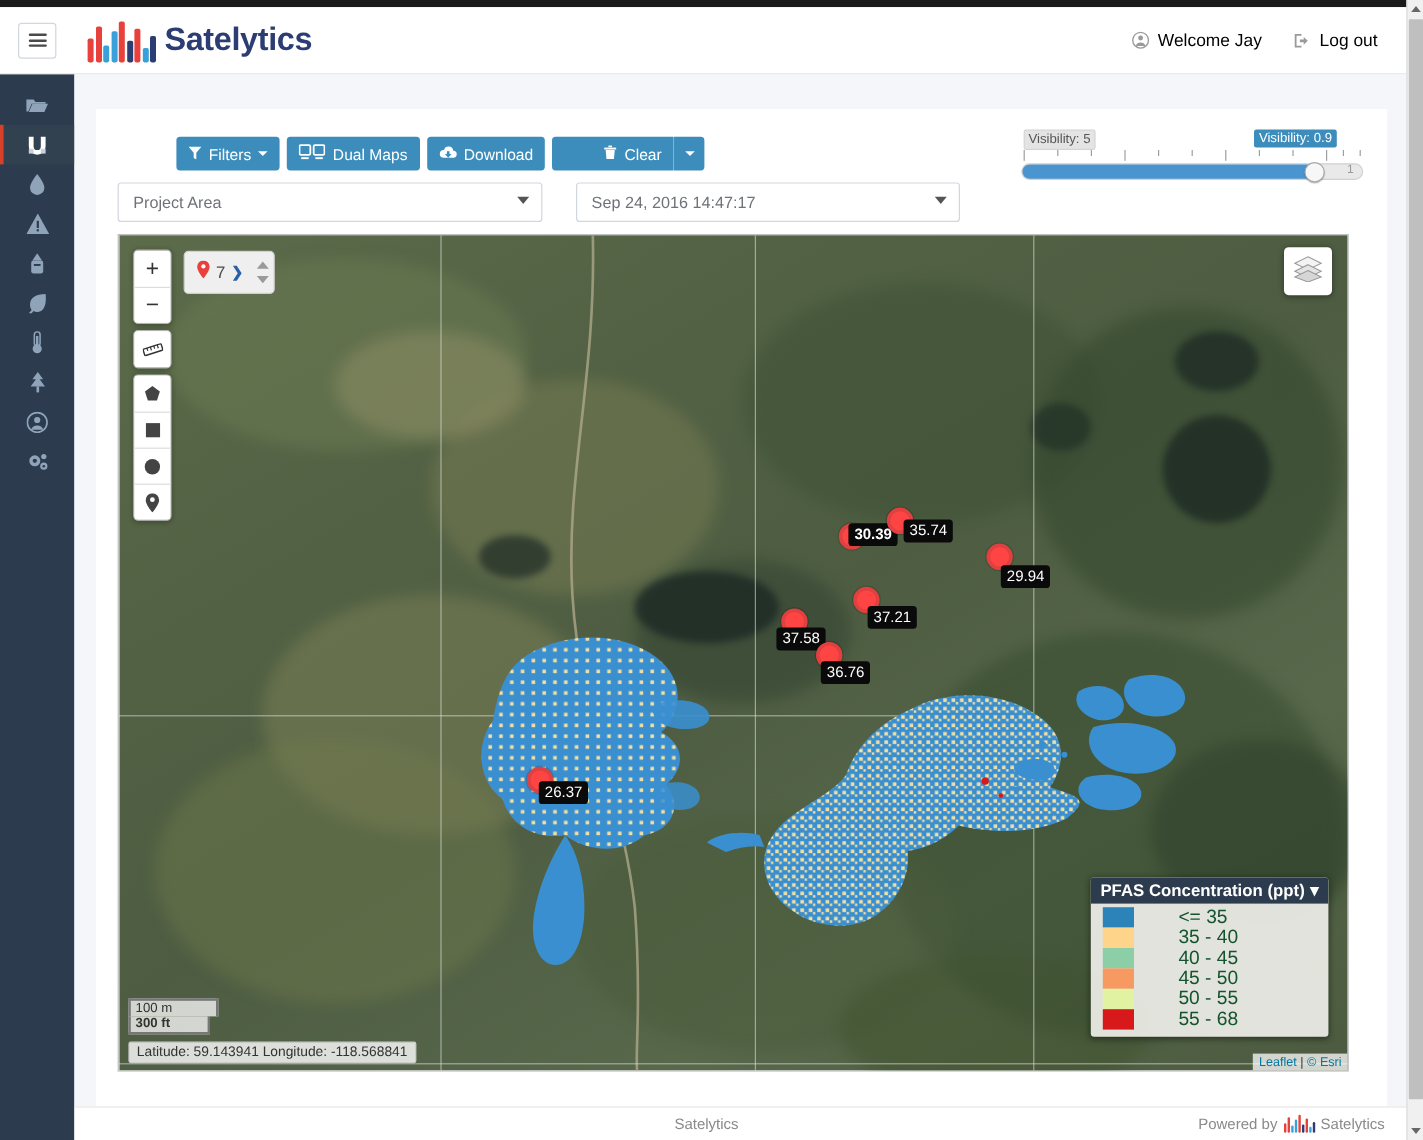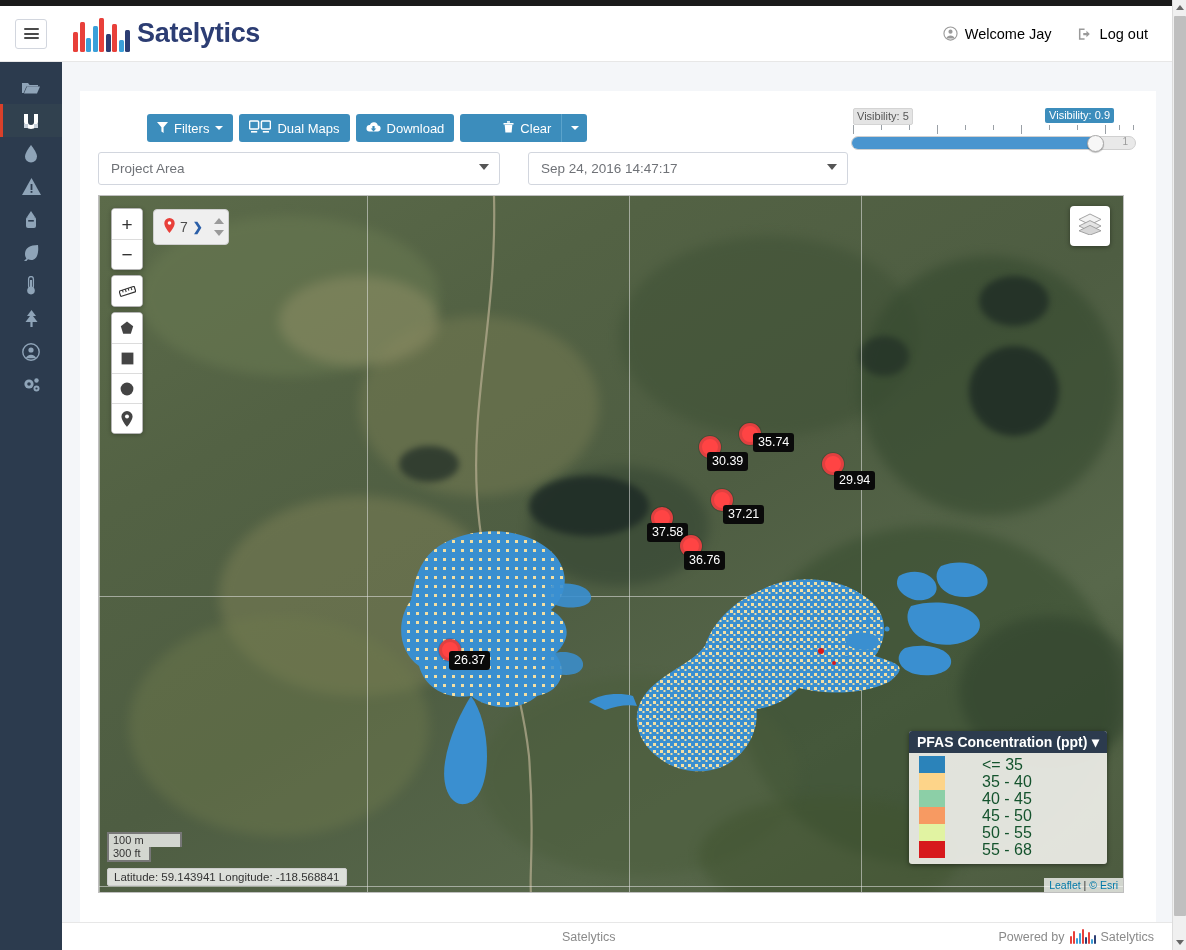--- a/index.html
+++ b/index.html
@@ -109,21 +109,21 @@
   }
   .slider-max { position:absolute; right:7px; top:-1px; font-size:10px; color:#9b9b9b; }
 
   
   .selects { position:absolute; left: 18px; top: 58px; display:flex; gap: 28px; }
   .sel {
     position: relative; height: 33px; background:#fff; border:1px solid #d2d6de; border-radius:3px;
     display:flex; align-items:center; padding: 0 26px 0 12px; font-size:13.5px; color:#6f7277;
     cursor:pointer;
   }
-  .sel:nth-child(1){ width: 402px; }
+  .sel:nth-child(1){ width: 354px; }
   .sel:nth-child(2){ width: 320px; }
   .sel:nth-child(3){ width: 320px; }
   .sel .chev { position:absolute; right:10px; top:11px; width:0;height:0;
     border-left:5px solid transparent;border-right:5px solid transparent;border-top:6px solid #555; }
 
   
   .map {
     position:absolute; left: 18px; top: 101px; width: 1026px; height: 698px;
     border:1px solid #bfbfbf; overflow:hidden;
     background: linear-gradient(150deg,#5c6b4a 0%, #536244 25%, #4e5d42 50%, #58684b 75%, #4c5b3f 100%);
@@ -613,21 +613,21 @@
             <svg width="24" height="22" viewBox="0 0 24 22">
               <path d="M12 1L23 6.4 12 11.8 1 6.4z" fill="#f3f3f3" stroke="#9a9a9a" stroke-width="0.9"></path>
               <path d="M12 7.6L23 13 12 18.4 1 13z" fill="#e4e4e4" stroke="#9a9a9a" stroke-width="0.9"></path>
               <path d="M12 12.4L23 17.8 12 22 1 17.8z" fill="#d6d6d6" stroke="#9a9a9a" stroke-width="0.9"></path>
             </svg>
           </span>
         </div>
 
         <div class="dm" style="left:600px;top:240px;">
           <span class="dot"></span>
-          <span class="lbl" style="left:8px;top:16px;">30.39</span>
+          <span class="lbl" style="left:8px;top:0;font-weight:bold;">30.39</span>
         </div>
         <div class="dm" style="left:640px;top:227px;">
           <span class="dot"></span>
           <span class="lbl" style="left:14px;top:10px;">35.74</span>
         </div>
         <div class="dm" style="left:723px;top:257px;">
           <span class="dot"></span>
           <span class="lbl" style="left:12px;top:18px;">29.94</span>
         </div>
         <div class="dm" style="left:612px;top:293px;">
@@ -675,21 +675,21 @@
             </div>
             <div class="legend-row">
               <span class="legend-sw" style="background:#d7191c;"></span>
               <span class="legend-txt">55 - 68</span>
             </div>
           </div>
         </div>
 
         <div class="scale-wrap">
           <div class="scale-bar top" style="width:75px;">100 m</div>
-          <div class="scale-bar" style="width:44px;">300 ft</div>
+          <div class="scale-bar" style="width:68px;font-weight:bold;">300 ft</div>
         </div>
 
         <div class="coords">Latitude: 59.143941 Longitude: -118.568841</div>
 
         <div class="attrib">
           <a>Leaflet</a>
           <span>|</span>
           <a>© Esri</a>
         </div>
 

